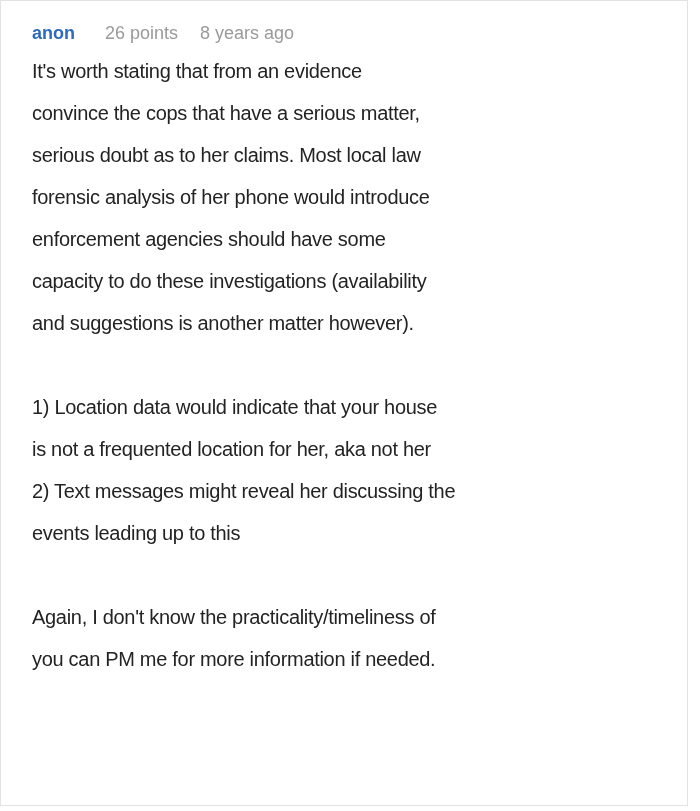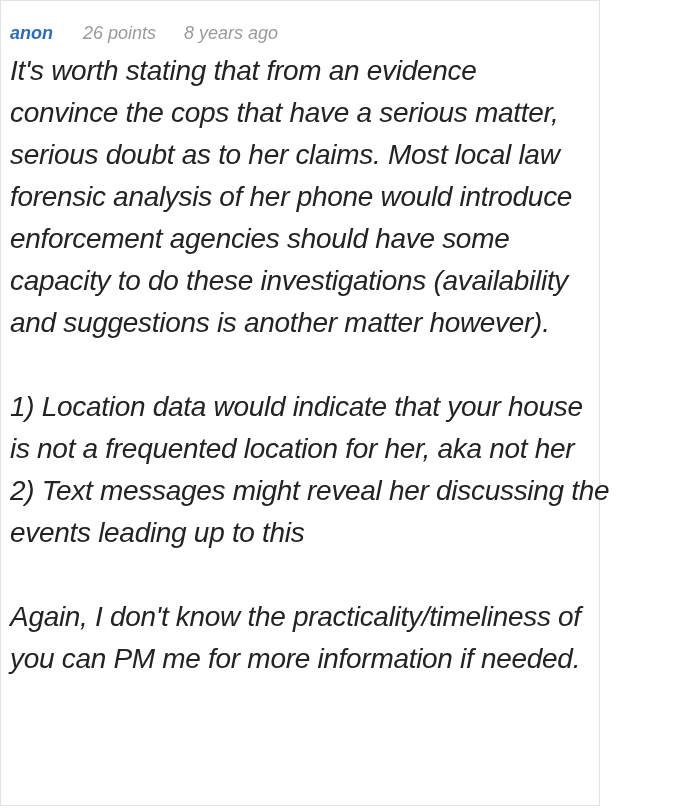--- a/index.html
+++ b/index.html
@@ -14,26 +14,25 @@
     width: 700px;
     height: 811px;
     background: #ffffff;
     font-family: "Liberation Sans", sans-serif;
     overflow: hidden;
   }
   .comment-card {
     position: absolute;
     top: 0;
     left: 0;
-    width: 600px;
+    width: 688px;
     height: 806px;
     background: var(--card-bg);
     border: 1px solid var(--border-color);
-    padding: 21px 19px 0 9px;
-    font-style: italic;
+    padding: 21px 19px 0 31px;
   }
   .comment-header {
     display: flex;
     align-items: baseline;
     line-height: 23px;
     white-space: nowrap;
   }
   .comment-author {
     color: var(--author-blue);
     font-weight: 700;
@@ -41,26 +40,26 @@
     text-decoration: none;
     margin-right: 30px;
     cursor: pointer;
   }
   .comment-meta {
     color: var(--meta-gray);
     font-weight: 400;
     font-size: 18px;
   }
   .comment-meta + .comment-meta {
-    margin-left: 28px;
+    margin-left: 22px;
   }
   .comment-body {
     margin-top: 5px;
     color: var(--body-text);
-    font-size: 28px;
+    font-size: 20px;
     line-height: 42px;
     letter-spacing: -0.3px;
   }
   .body-line {
     min-height: 42px;
     white-space: nowrap;
   }
 </style>
 </head>
 <body>

